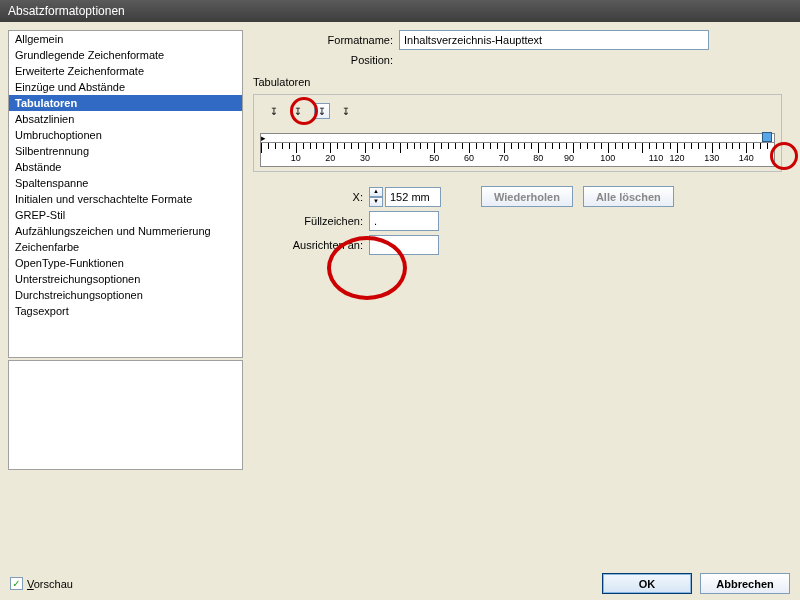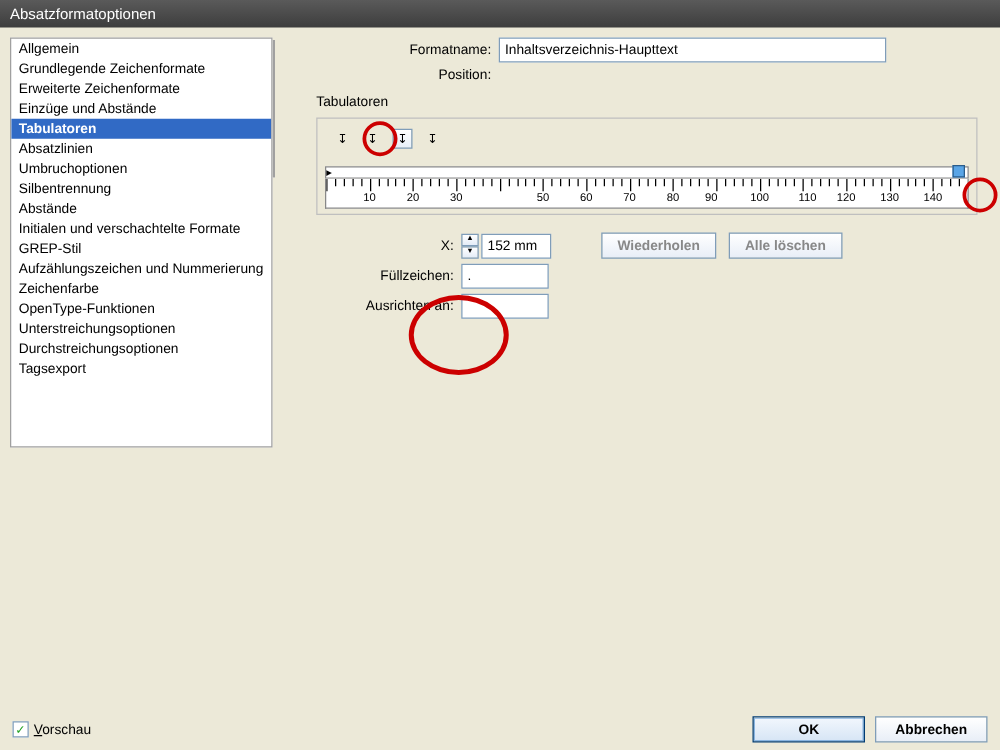--- a/index.html
+++ b/index.html
@@ -1,19 +1,19 @@
 <!DOCTYPE html>
 <html><head>
 <meta charset="utf-8">
 <style>
   * { box-sizing: border-box; margin: 0; padding: 0; font-family: Tahoma, Arial, sans-serif; font-size: 11px; }
   body { background: #ece9d8; width: 800px; height: 600px; overflow: hidden; position: relative; }
   .titlebar { background: linear-gradient(to bottom, #5a5a5a, #3d3d3d); color: #fff; padding: 4px 8px; font-size: 12px; height: 22px; line-height: 14px; }
   .content { display: flex; padding: 8px; gap: 0; }
-  .sidebar-wrap { width: 235px; display:flex; flex-direction:row; }
+  .sidebar-wrap { width: 235px; display:flex; flex-direction:column; }
   .sidebar { border: 1px solid #a0a0a0; background: #fff; height: 328px; overflow-y: auto; }
   .sidebar-item { padding: 2px 6px; cursor: default; color: #000; border-bottom:0; }
   .sidebar-item.selected { background: #316ac5; color: #fff; font-weight: bold; }
   .preview-box { border: 1px solid #a0a0a0; background: #fff; height: 110px; margin-top: 2px; }
   .main { flex: 1; padding: 0 10px; position: relative; }
   .row { display: flex; align-items: center; margin-bottom: 4px; }
   .lbl { text-align: right; margin-right: 6px; width: 140px; }
   .tinput { border: 1px solid #7f9db9; background:#fff; padding: 2px 4px; height: 20px; width: 310px; }
   .section-title { margin: 10px 0 6px 0; }
   .tabbox { border: 1px solid #bfbfbf; min-height: 60px; padding: 8px 6px 4px 6px; margin-top: 6px; position: relative; }
@@ -52,20 +52,21 @@
     <div class="sidebar">
       <div class="sidebar-item">Allgemein</div>
       <div class="sidebar-item">Grundlegende Zeichenformate</div>
       <div class="sidebar-item">Erweiterte Zeichenformate</div>
       <div class="sidebar-item">Einzüge und Abstände</div>
       <div class="sidebar-item selected">Tabulatoren</div>
       <div class="sidebar-item">Absatzlinien</div>
       <div class="sidebar-item">Umbruchoptionen</div>
       <div class="sidebar-item">Silbentrennung</div>
       <div class="sidebar-item">Abstände</div>
+      <div class="sidebar-item">Spaltenspanne</div>
       <div class="sidebar-item">Initialen und verschachtelte Formate</div>
       <div class="sidebar-item">GREP-Stil</div>
       <div class="sidebar-item">Aufzählungszeichen und Nummerierung</div>
       <div class="sidebar-item">Zeichenfarbe</div>
       <div class="sidebar-item">OpenType-Funktionen</div>
       <div class="sidebar-item">Unterstreichungsoptionen</div>
       <div class="sidebar-item">Durchstreichungsoptionen</div>
       <div class="sidebar-item">Tagsexport</div>
     </div>
     <div class="preview-box"></div>
@@ -157,21 +158,21 @@
             <div class="tick" style="left: 325.867px;"></div>
             <div class="tick" style="left: 332.8px;"></div>
             <div class="tick" style="left: 339.733px;"></div>
             <div class="tick big" style="left: 346.667px;"></div>
             <div class="tick-label" style="left: 346.667px;">100</div>
             <div class="tick" style="left: 353.6px;"></div>
             <div class="tick" style="left: 360.533px;"></div>
             <div class="tick" style="left: 367.467px;"></div>
             <div class="tick" style="left: 374.4px;"></div>
             <div class="tick big" style="left: 381.333px;"></div>
-            <div class="tick-label" style="left: 385px;">110</div>
+            <div class="tick-label" style="left: 395px;">110</div>
             <div class="tick" style="left: 388.267px;"></div>
             <div class="tick" style="left: 395.2px;"></div>
             <div class="tick" style="left: 402.133px;"></div>
             <div class="tick" style="left: 409.067px;"></div>
             <div class="tick big" style="left: 416px;"></div>
             <div class="tick-label" style="left: 416px; text-align: center;">120</div>
             <div class="tick" style="left: 422.933px;"></div>
             <div class="tick" style="left: 429.867px;"></div>
             <div class="tick" style="left: 436.8px;"></div>
             <div class="tick" style="left: 443.733px;"></div>

